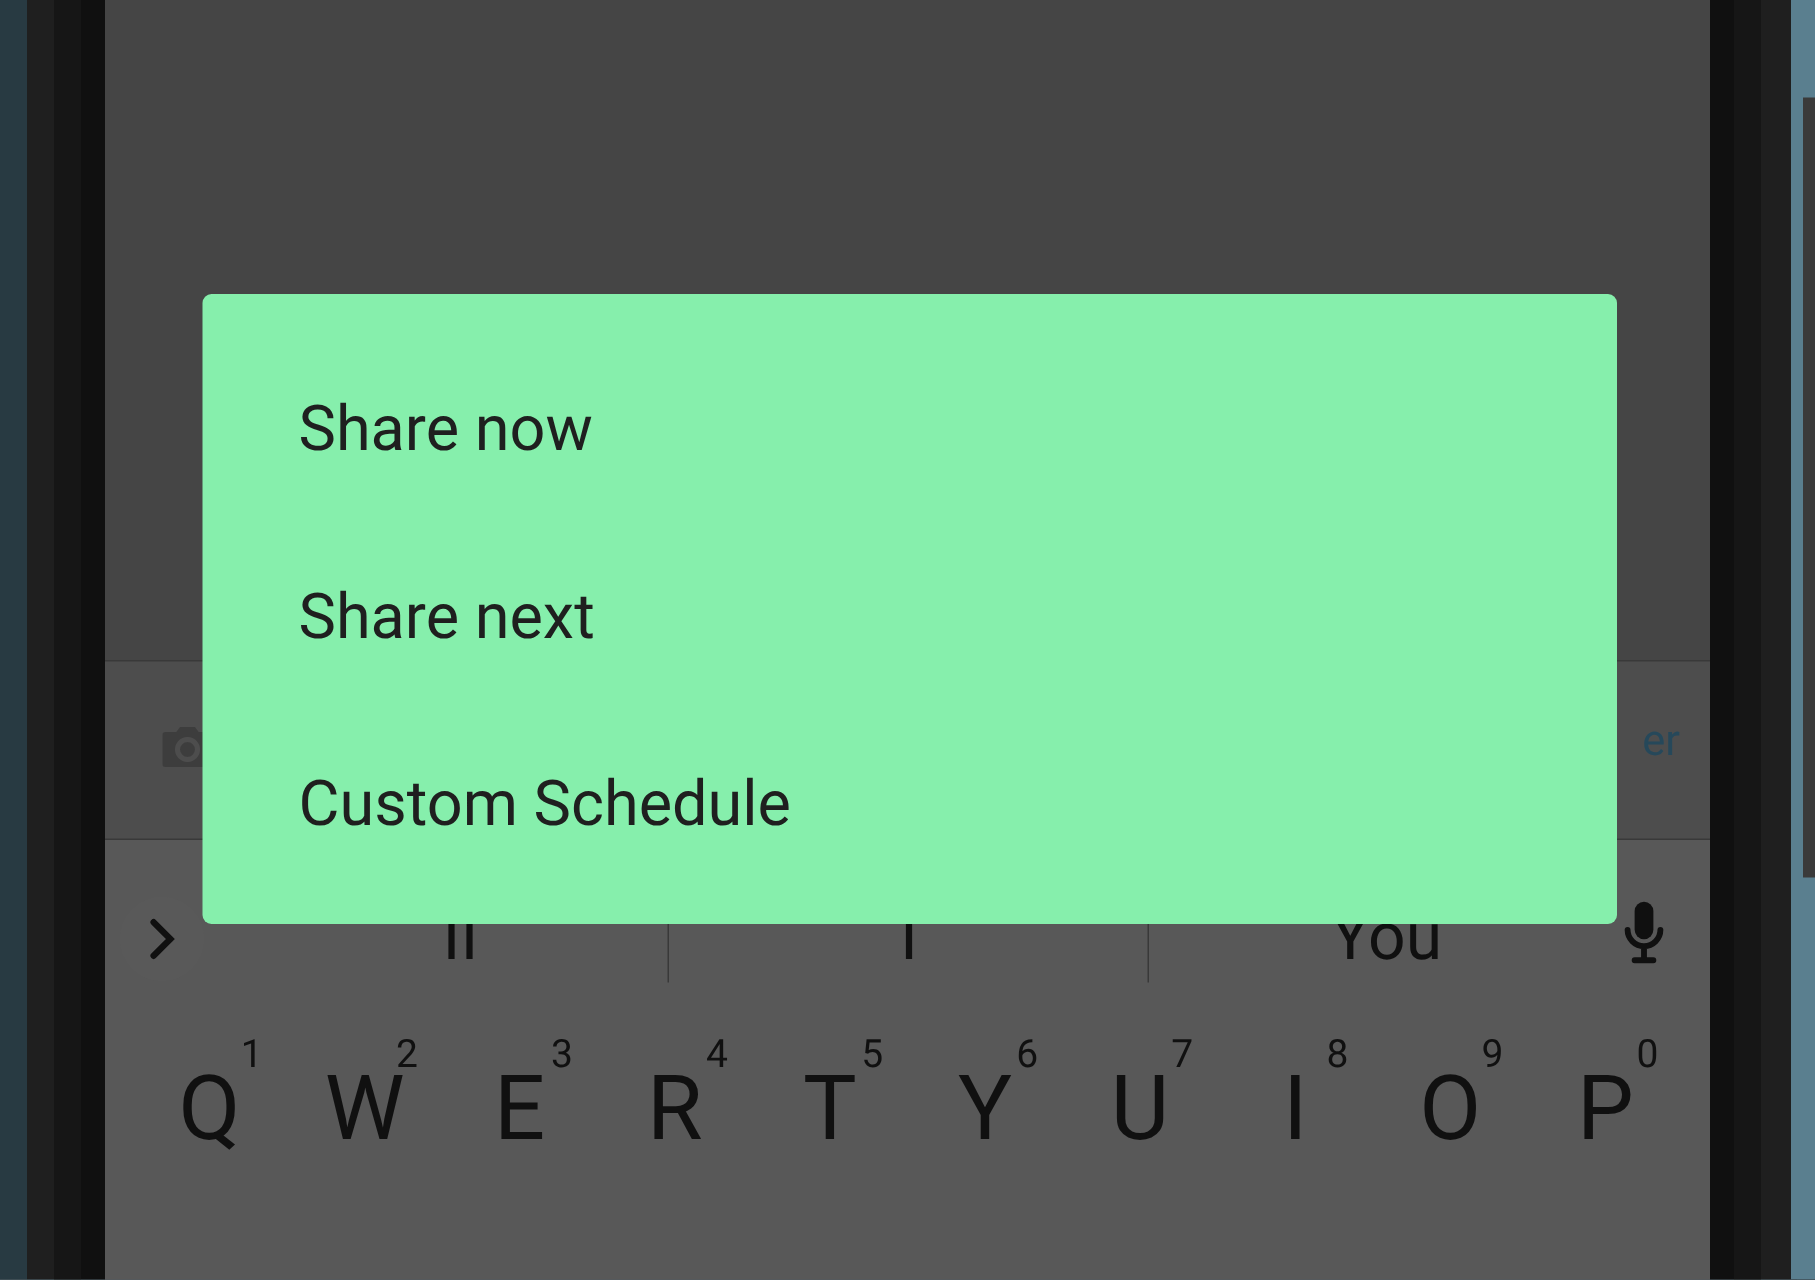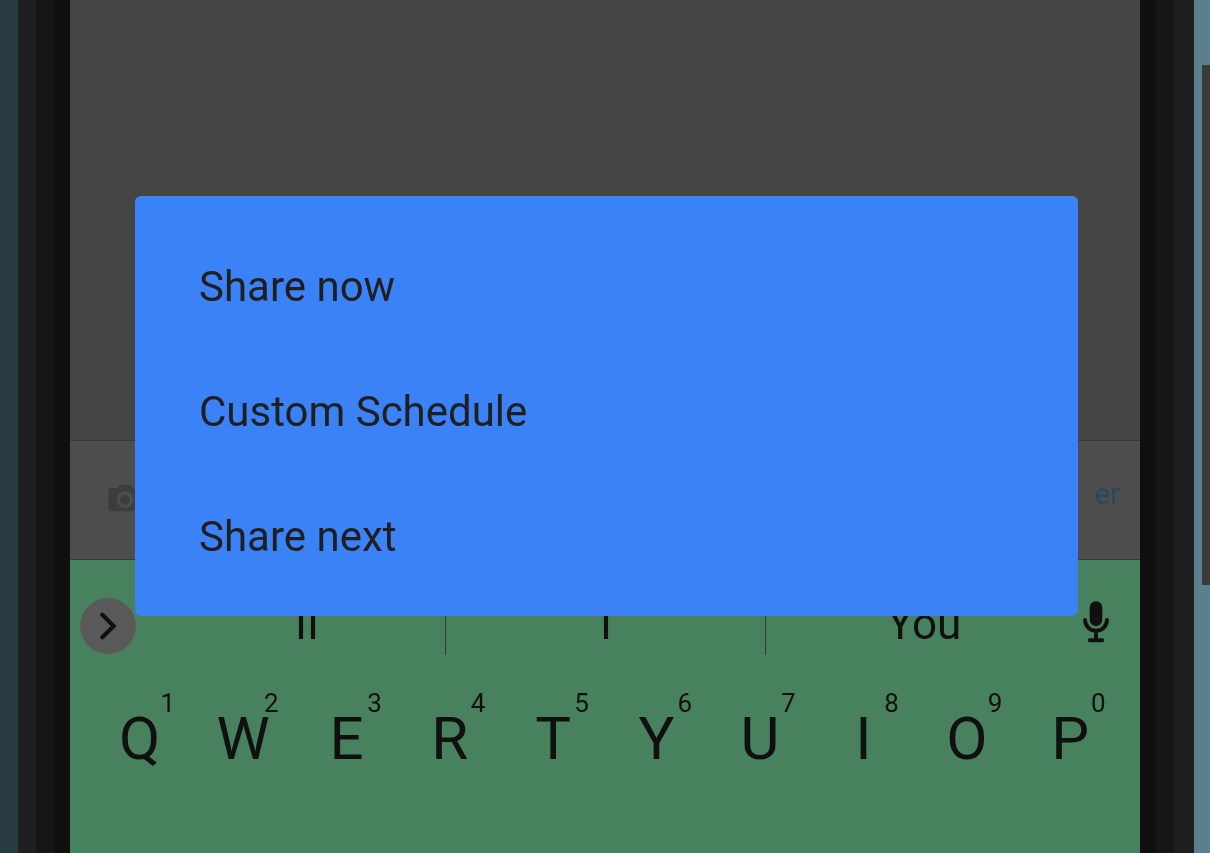--- a/index.html
+++ b/index.html
@@ -79,21 +79,21 @@
       font-weight: 400;
       color: #1680b8;
       opacity: 0.6;
     }
     .keyboard {
       position: absolute;
       left: 0;
       top: 560px;
       width: 100%;
       height: 293px;
-      background: #86efac;
+      background: #a3a3a3;
       padding-left: 28px;
     }
     .suggestion-bar {
       position: absolute;
       left: 0;
       top: 0;
       width: 100%;
       height: 110px;
       display: flex;
       align-items: center;
@@ -179,21 +179,21 @@
       width: 1210px;
       height: 853px;
       background: rgba(0,0,0,0.46);
     }
     .dialog {
       position: absolute;
       left: 135px;
       top: 196px;
       width: 943px;
       height: 420px;
-      background: #3b82f6;
+      background: #86efac;
       border-radius: 6px;
       display: flex;
       flex-direction: column;
       padding: 28px 0;
     }
     .dialog-item {
       padding: 38px 64px;
       font-size: 42px;
       font-weight: 400;
       color: #1f1f1f;
@@ -295,18 +295,18 @@
           <span class="key-letter">P</span>
         </div>
     </div>
   </div>
 </div>
 
 <div class="overlay"></div>
 
 <div class="dialog">
   <div class="dialog-item">Share now</div>
+  <div class="dialog-item">Share next</div>
   <div class="dialog-item">Custom Schedule</div>
-  <div class="dialog-item">Share next</div>
 </div>
 
 <div class="side-accent-r"></div>
 <div class="side-accent-r2"></div>
 
 </body></html>

